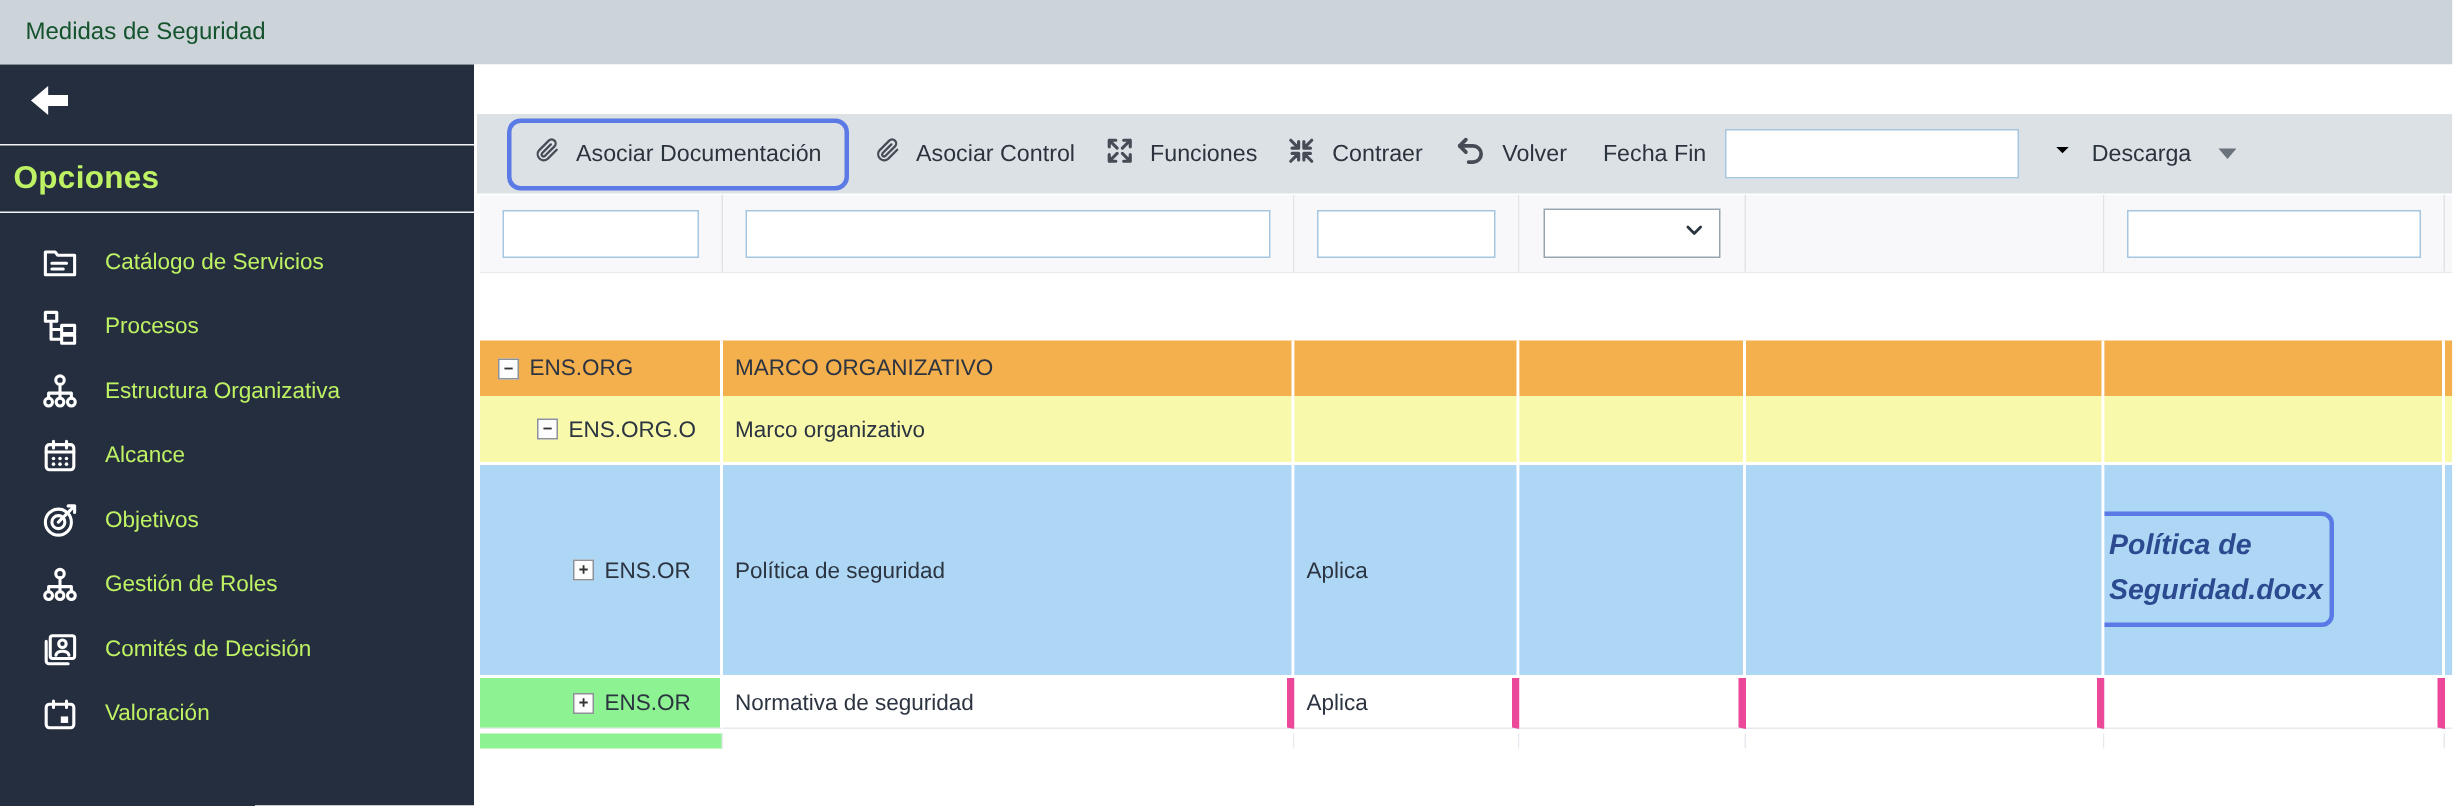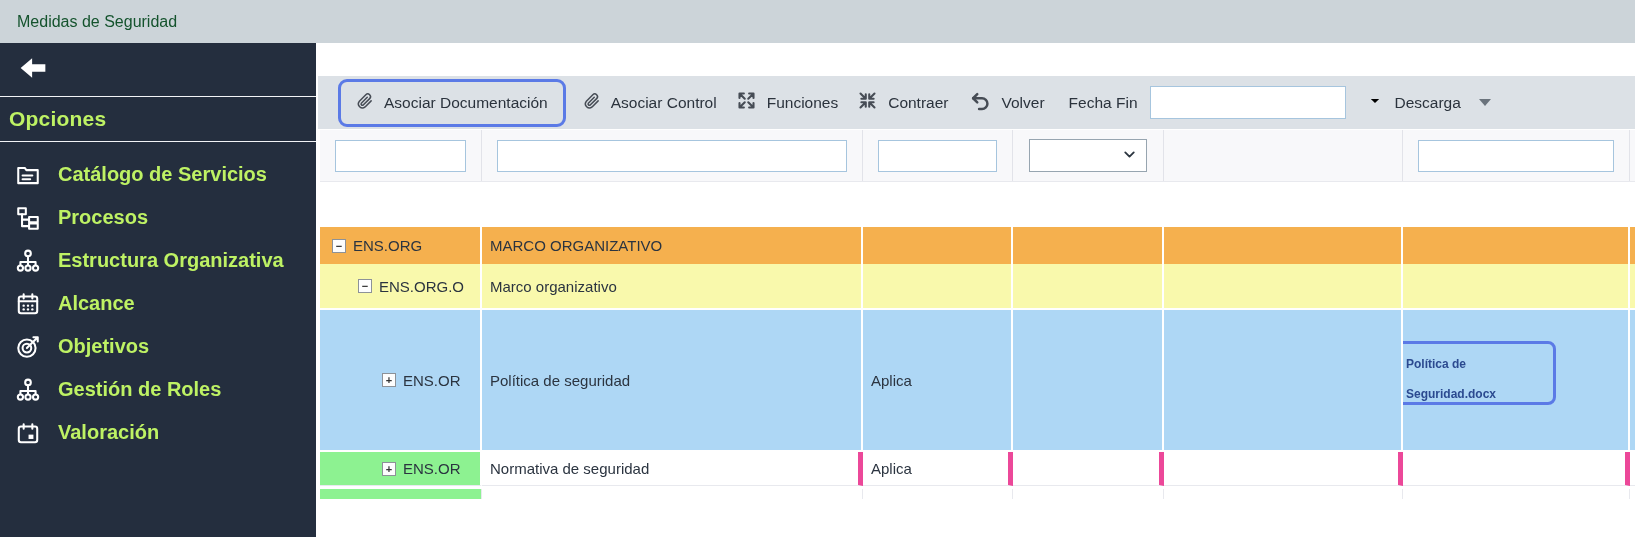--- a/index.html
+++ b/index.html
@@ -15,21 +15,21 @@
 
   
   .topbar{position:absolute;left:0;top:0;width:1635px;height:43px;background:var(--topbar-bg);
           display:flex;align-items:center;padding-left:17px;font-size:16px;color:#14532d;}
 
   
   .sidebar{position:absolute;left:0;top:43px;width:316px;height:494px;background:var(--sidebar-bg);color:#bef264;overflow:hidden;}
   .sb-back{height:54px;display:flex;align-items:center;padding-left:18px;border-bottom:1px solid #f2f4f6;cursor:pointer;}
   .sb-heading{height:45px;display:flex;align-items:center;padding-left:9px;font-size:21px;font-weight:bold;border-bottom:1px solid #f2f4f6;letter-spacing:.2px;}
   .sb-nav{position:absolute;left:0;right:0;top:110px;}
-  .sb-item{height:43px;display:flex;align-items:center;padding-left:13px;font-size:20px;cursor:pointer;font-weight:bold;}
+  .sb-item{height:43px;display:flex;align-items:center;padding-left:25px;font-size:15px;cursor:pointer;}
   .sb-item .ic{width:30px;height:28px;margin-right:15px;display:flex;align-items:center;justify-content:center;flex:0 0 30px;}
   .sb-item svg{stroke:#fff;fill:none;stroke-width:1.9;stroke-linecap:round;stroke-linejoin:round;}
 
   
   .main{position:absolute;left:316px;top:43px;width:1319px;height:494px;background:#fff;overflow:hidden;}
 
   .search-row{position:absolute;left:6px;top:6px;right:4px;height:26px;display:flex;align-items:center;}
   .tri-right{width:0;height:0;border-left:8px solid #5b6670;border-top:6px solid transparent;border-bottom:6px solid transparent;margin-right:10px;}
   .search-title{font-size:16px;font-weight:bold;color:#2b3440;white-space:nowrap;}
   .search-line{flex:1;height:1px;background:#bfcad1;margin-left:10px;margin-right:6px;}
@@ -74,23 +74,23 @@
   .r-sliver{height:10px;}
   .r-sliver .cell{background:#fff;border-right:1px solid #e8e9ee;}
   .r-sliver .cell.green{background:var(--row-green);}
 
   .ind0{padding-left:12px;} .ind1{padding-left:38px;} .ind2{padding-left:62px;}
   .expander{flex:0 0 14px;width:14px;height:14px;border:1px solid #8d9298;background:#fdfdfd;color:#333;
             font-size:11px;line-height:12px;text-align:center;margin-right:7px;cursor:pointer;font-weight:bold;}
   .ctext{overflow:hidden;}
 
   .cell-doc{position:relative;}
-  .doc-annotation{position:absolute;left:-14px;top:31px;width:167px;height:64px;border:3px solid var(--annotation-blue);
-                  border-radius:8px;padding:5px 6px 0 14px;font-size:12px;font-weight:bold;color:var(--link-blue);
-                  line-height:30px;white-space:normal;cursor:pointer;}
+  .doc-annotation{position:absolute;left:-14px;top:31px;width:167px;height:77px;border:3px solid var(--annotation-blue);
+                  border-radius:8px;padding:5px 6px 0 14px;font-size:19px;font-weight:bold;color:var(--link-blue);
+                  line-height:30px;white-space:normal;cursor:pointer;font-style:italic;}
 </style>
 </head>
 <body>
 
 <div class="topbar">
   <span>Medidas de Seguridad</span>
 </div>
 
 <aside class="sidebar">
   <div class="sb-back">
@@ -174,20 +174,31 @@
             <path d="M12 7.6v3.4M5 15.5v-2.5h14v2.5M5 13v2.5M12 11v4.5"></path>
             <circle cx="5" cy="18.5" r="2.4"></circle>
             <circle cx="12" cy="18.5" r="2.4"></circle>
             <circle cx="19" cy="18.5" r="2.4"></circle>
           </svg>
       </span>
       <span>Gestión de Roles</span>
     </div>
 
 
+    <div class="sb-item">
+      <span class="ic">
+        <svg width="26" height="26" viewBox="0 0 24 24">
+            <rect x="6" y="3.5" width="15" height="14" rx="1.5"></rect>
+            <circle cx="13.5" cy="8.5" r="2.3"></circle>
+            <path d="M9.5 15.5c.6-3.2 7.4-3.2 8 0"></path>
+            <path d="M3.5 7v12a1.8 1.8 0 0 0 1.8 1.8H17"></path>
+          </svg>
+      </span>
+      <span>Comités de Decisión</span>
+    </div>
 
     <div class="sb-item">
       <span class="ic">
         <svg width="26" height="26" viewBox="0 0 24 24">
             <rect x="3.5" y="6" width="17" height="14.5" rx="2"></rect>
             <path d="M8 4v4M16 4v4"></path>
             <rect x="12.5" y="13.5" width="4.5" height="4" fill="#fff" stroke="none"></rect>
           </svg>
       </span>
       <span>Valoración</span>

